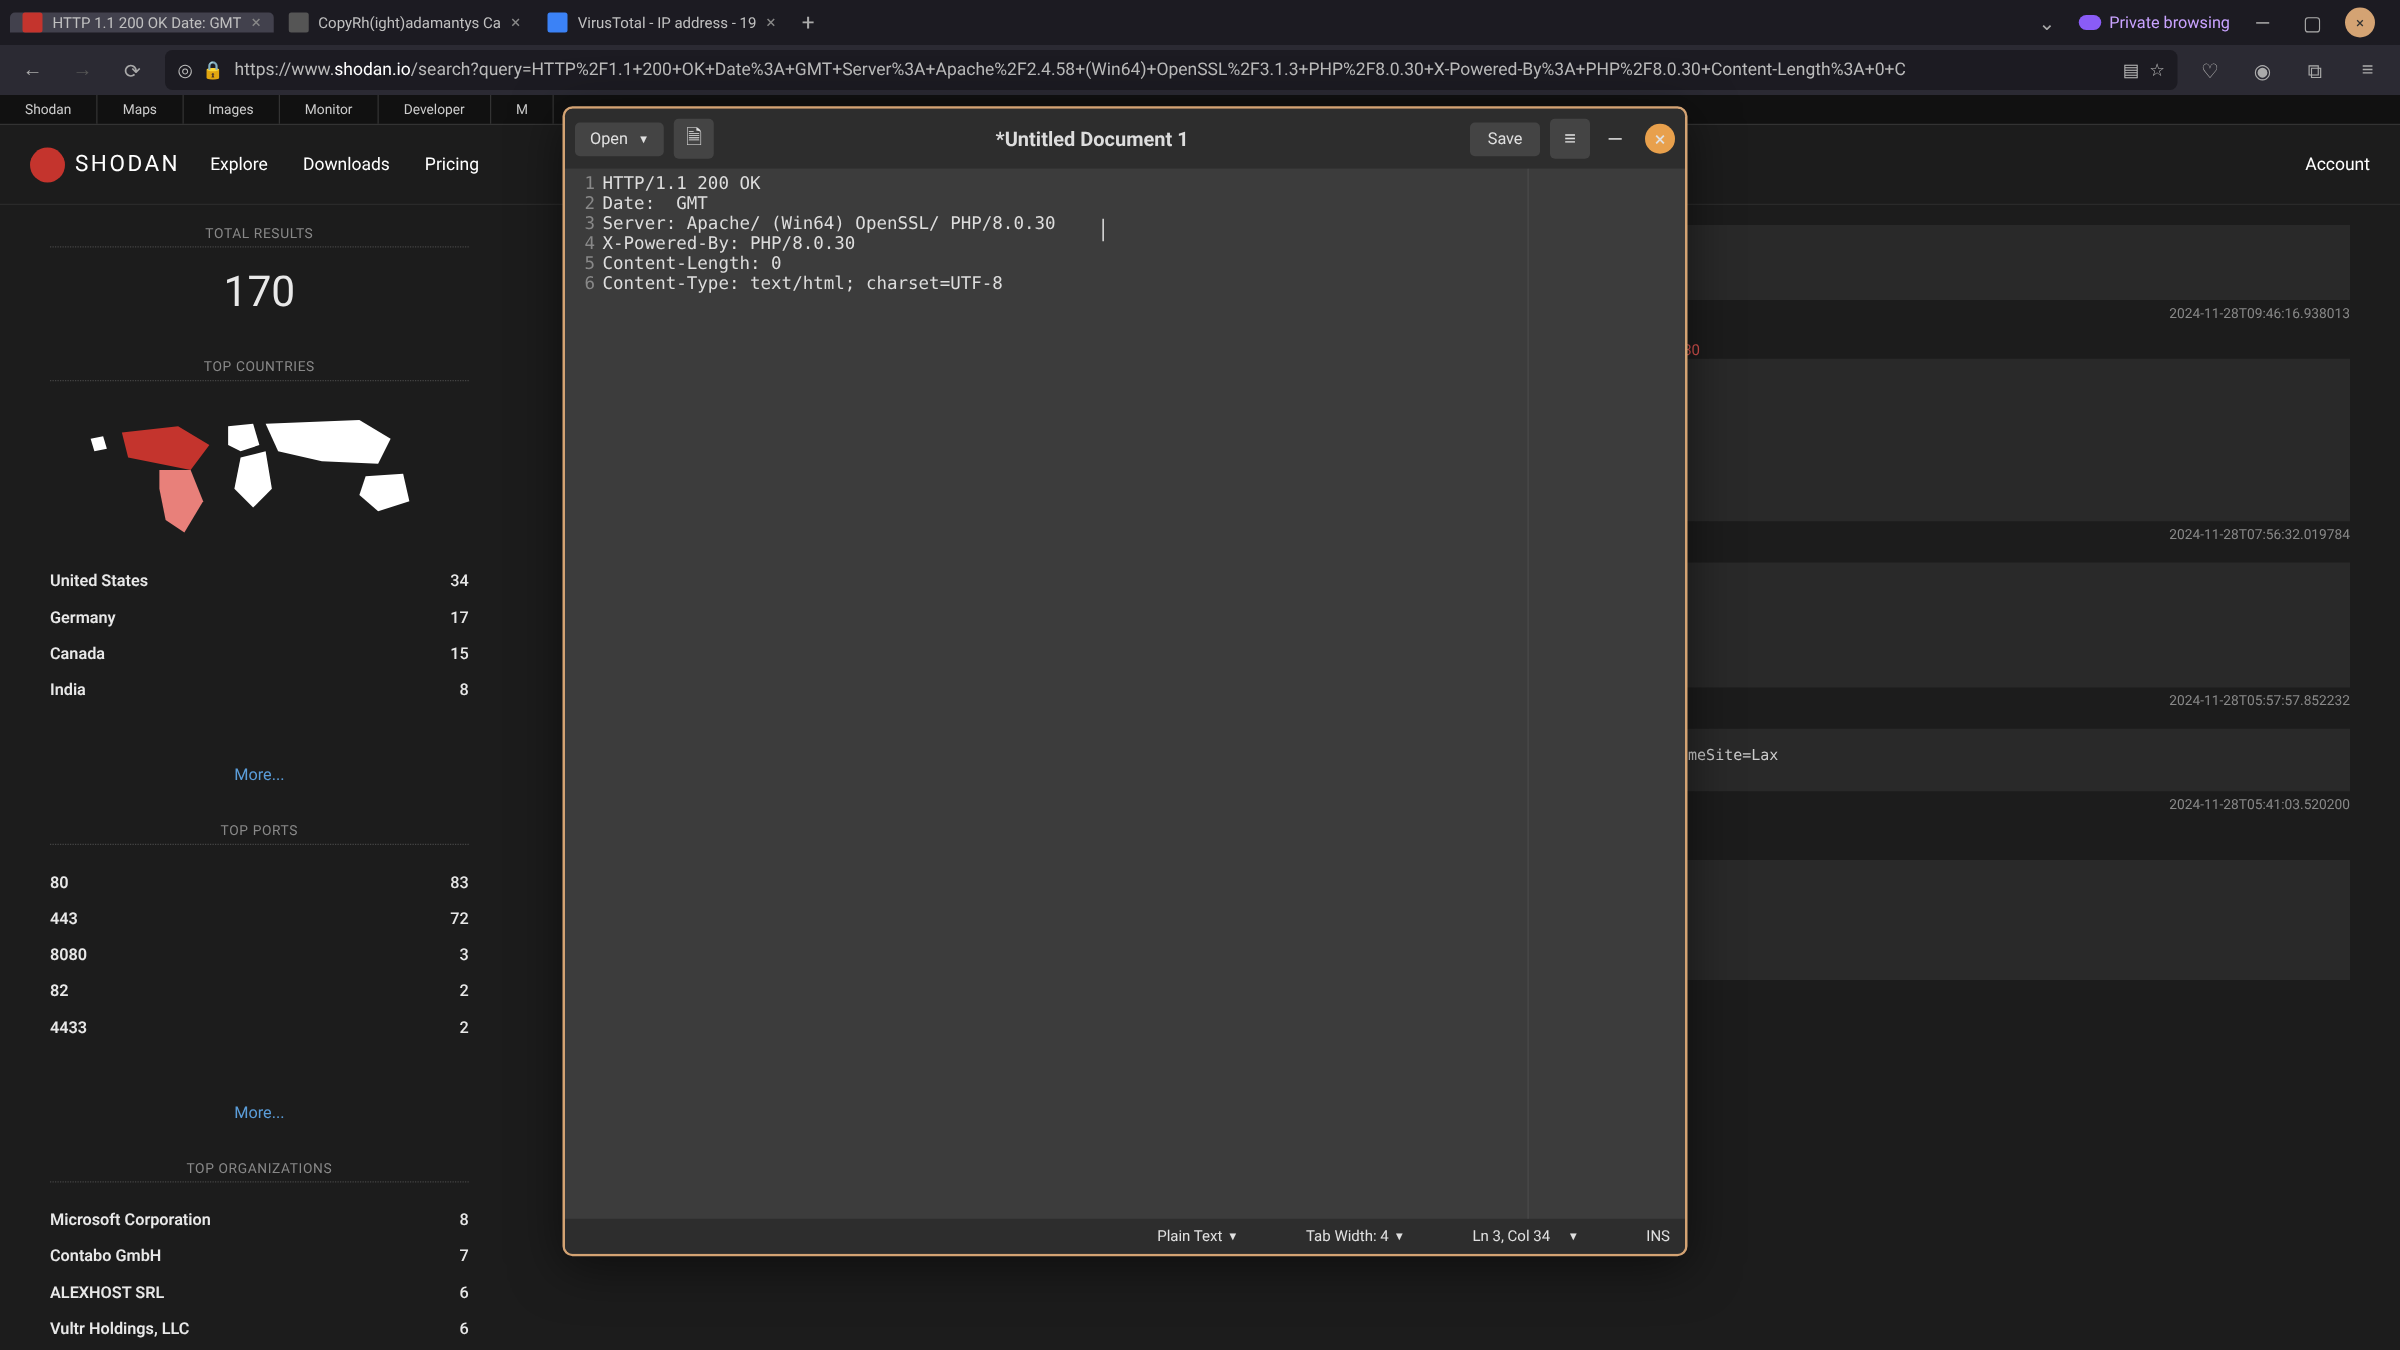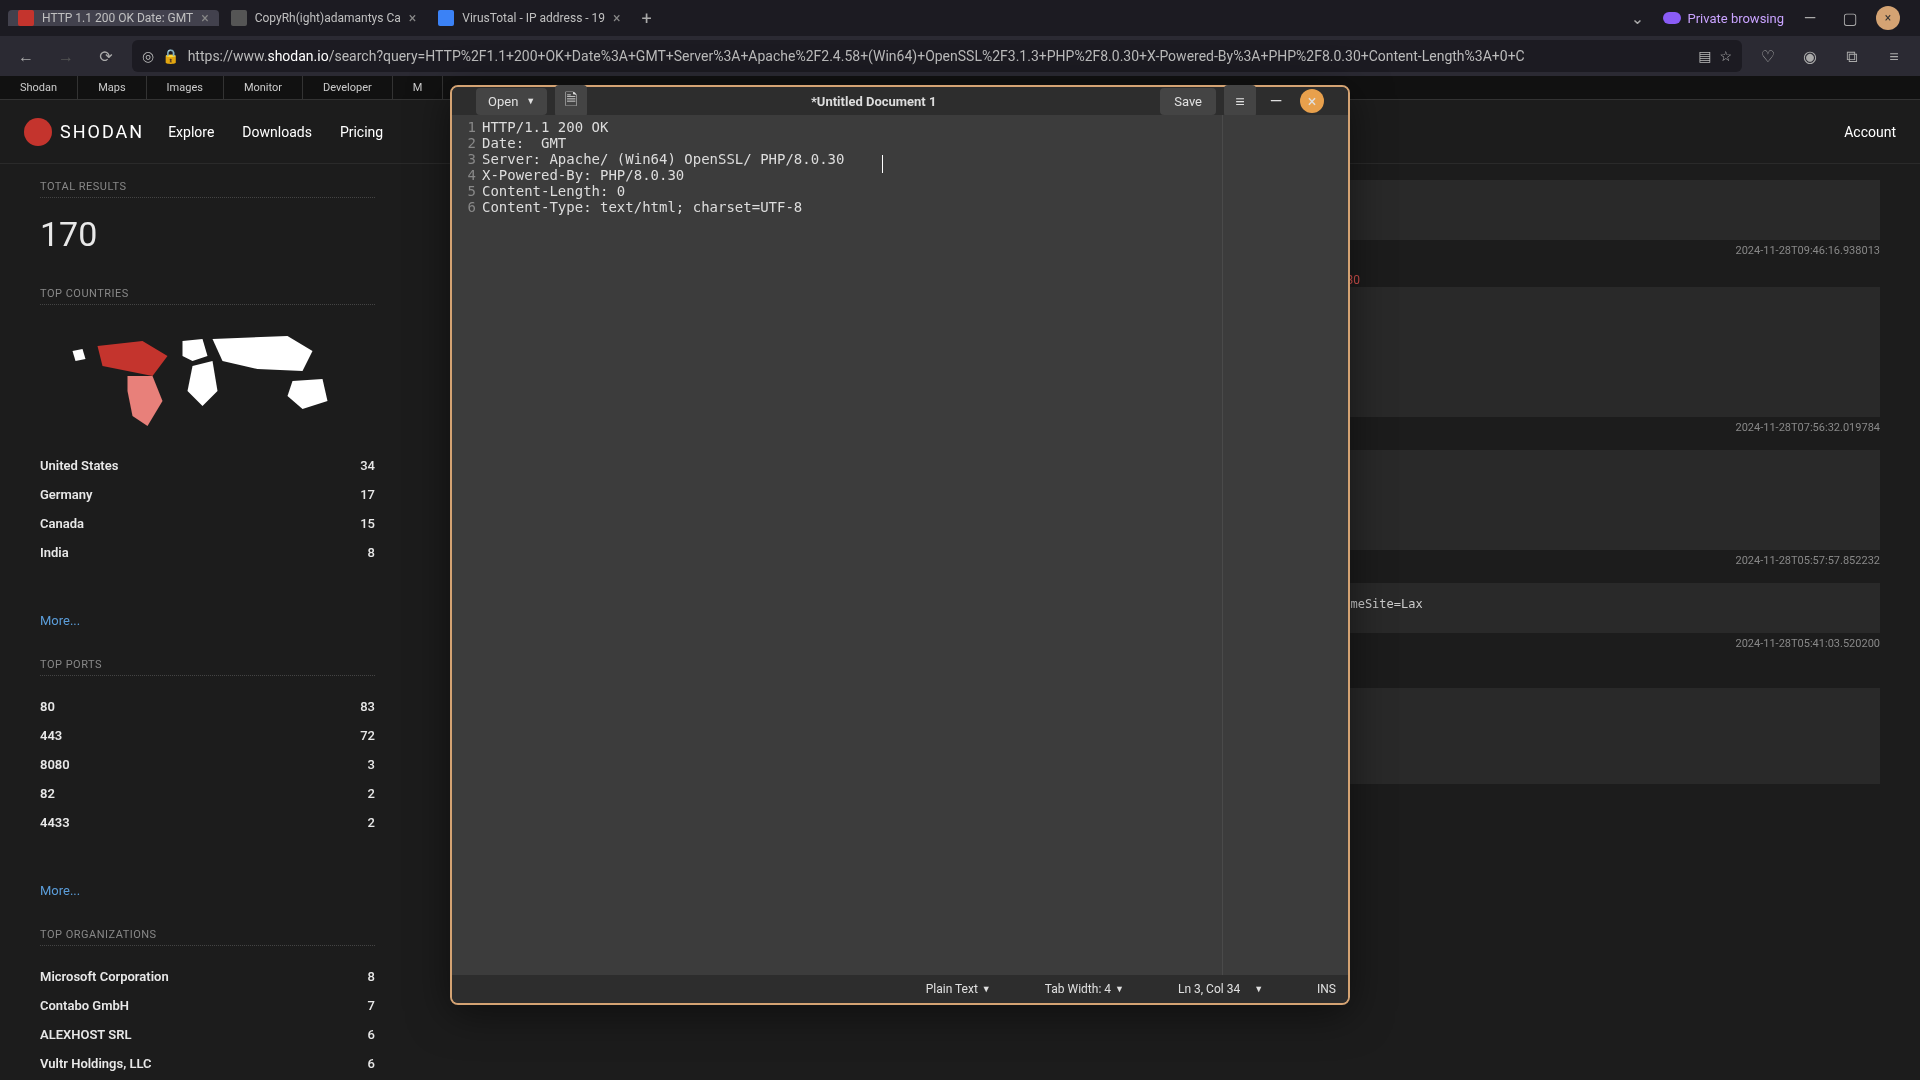--- a/index.html
+++ b/index.html
@@ -98,20 +98,21 @@
     .logo { display: flex; align-items: center; gap: 8px; }
     .logo-icon { width: 28px; height: 28px; background: #c4342d; border-radius: 50%; position: relative; }
     .logo-text { font-size: 18px; font-weight: 400; letter-spacing: 2px; color: #fff; font-variant: small-caps; }
     .main-nav { display: flex; gap: 28px; }
     .main-nav-item { font-size: 14px; color: #fff; cursor: pointer; }
     .account-link { color: #fff; font-size: 14px; cursor: pointer; }
     .sidebar {
       width: 415px;
       padding: 80px 40px 8px 40px;
       overflow-y: auto;
+      text-align: center;
     }
     .section-title {
       font-size: 11px;
       color: #888;
       letter-spacing: 0.5px;
       margin-bottom: 4px;
     }
     .section-divider {
       border-bottom: 1px dotted #444;
       margin-bottom: 16px;
@@ -166,24 +167,24 @@
       height: 920px;
       background: #3c3c3c;
       border: 2px solid #d4a373;
       border-radius: 8px;
       display: flex;
       flex-direction: column;
       box-shadow: 0 8px 40px rgba(0,0,0,0.5);
       z-index: 100;
     }
     .editor-titlebar {
-      height: 28px;
-      display: flex;
-      align-items: center;
-      padding: 0 24px;
+      height: 48px;
+      display: flex;
+      align-items: center;
+      padding: 0 8px;
       background: #2d2d2d;
       border-radius: 6px 6px 0 0;
     }
     .open-btn {
       background: #444;
       padding: 6px 12px;
       border-radius: 4px;
       display: flex;
       align-items: center;
       gap: 8px;
@@ -191,21 +192,21 @@
       font-size: 13px;
     }
     .doc-icon-btn {
       width: 32px; height: 32px;
       background: #444;
       border-radius: 4px;
       margin-left: 8px;
       display: flex; align-items: center; justify-content: center;
       cursor: pointer;
     }
-    .editor-title { flex: 1; text-align: center; font-weight: bold; font-size: 13px; color: #ddd; }
+    .editor-title { flex: 1; text-align: center; font-weight: bold; font-size: 16px; color: #ddd; }
     .save-btn { background: #444; padding: 6px 14px; border-radius: 4px; cursor: pointer; font-size: 13px; margin-right: 8px; }
     .editor-icon-btn { width: 32px; height: 32px; display: flex; align-items: center; justify-content: center; border-radius: 4px; cursor: pointer; margin-right: 4px; }
     .editor-icon-btn.hamburger { background: #444; }
     .editor-close { background: #e8a04c; border-radius: 50%; width: 24px; height: 24px; display: flex; align-items: center; justify-content: center; cursor: pointer; margin-left: 4px; }
     .editor-body {
       flex: 1;
       display: flex;
       font-family: monospace;
       font-size: 14px;
       background: #3c3c3c;

